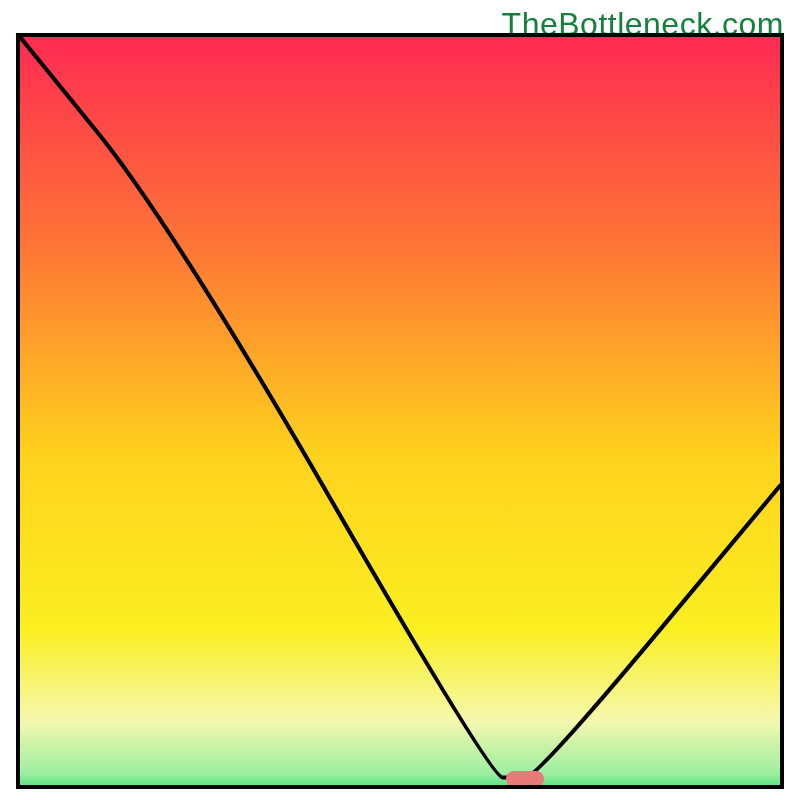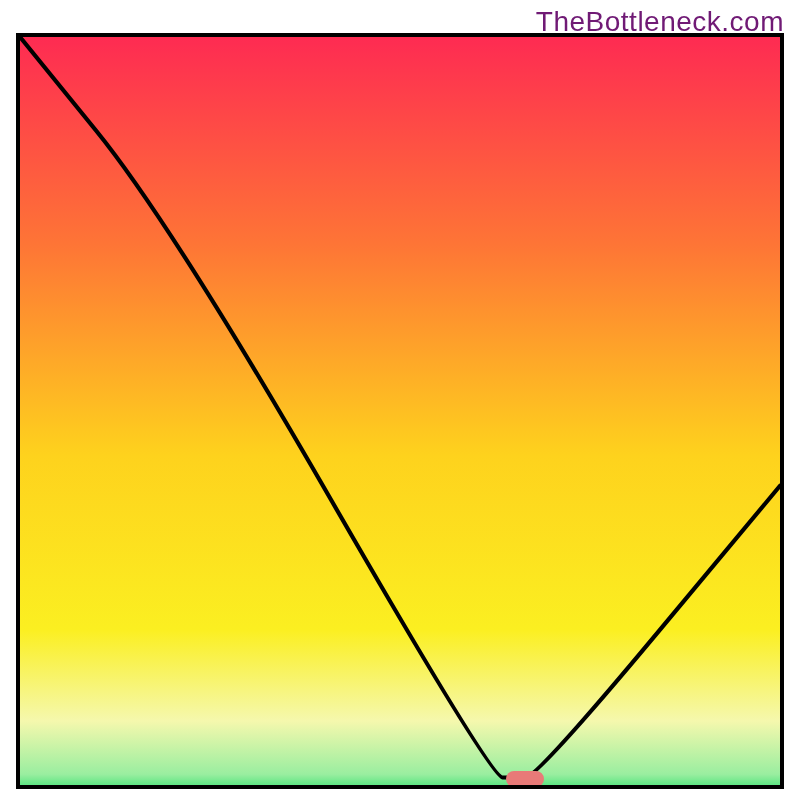--- a/index.html
+++ b/index.html
@@ -27,22 +27,22 @@
     overflow: hidden;
   }
   .gradient-bg {
     position: absolute;
     inset: 0;
   }
   .attribution {
     position: absolute;
     top: 6px;
     right: 16px;
-    color: #701a75;
-    font-size: 28px;
+    color: #15803d;
+    font-size: 32px;
     font-weight: 500;
     letter-spacing: 0.5px;
     margin-left: 24px;
   }
   svg.curve {
     position: absolute;
     inset: 0;
     width: 100%;
     height: 100%;
   }

